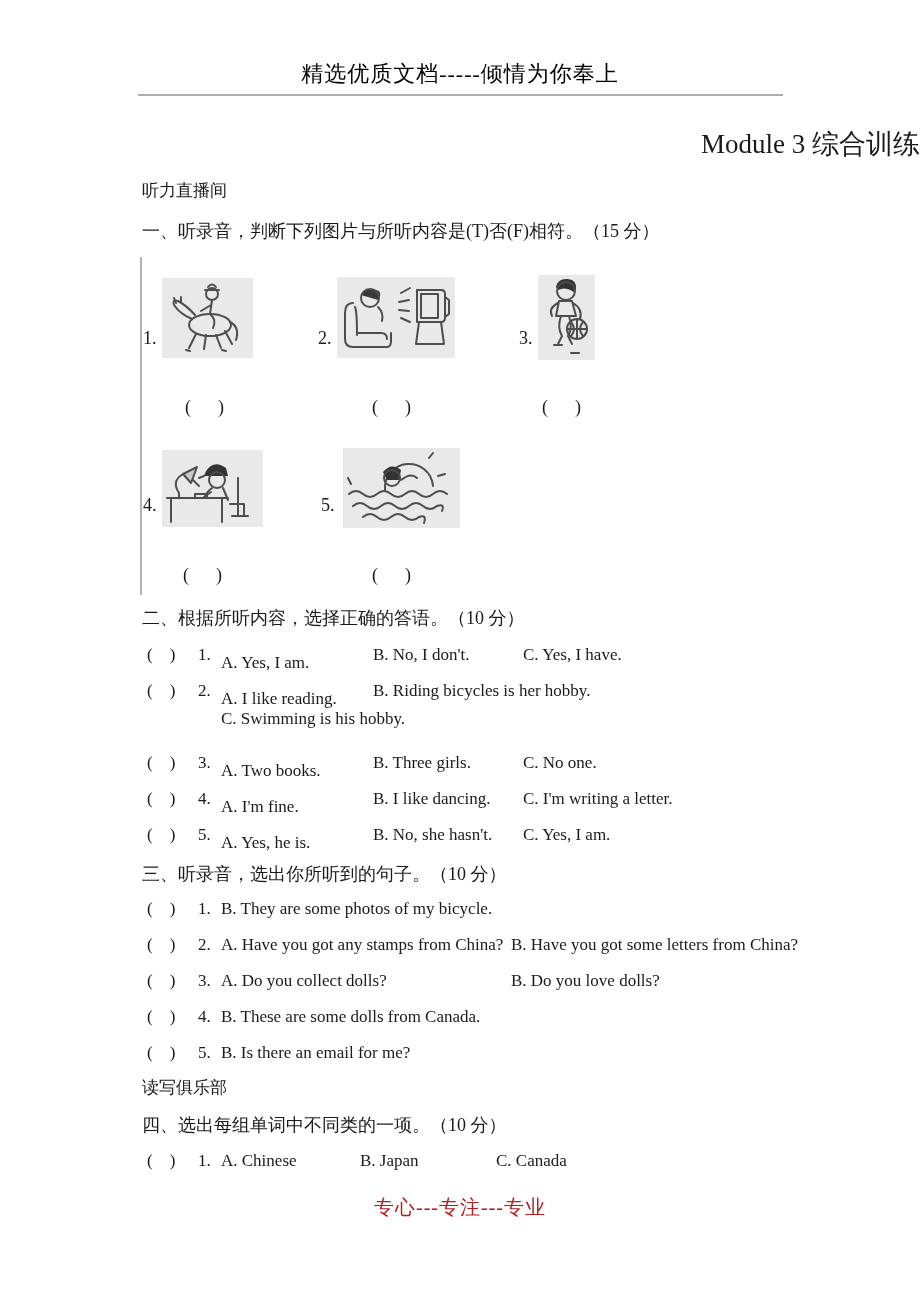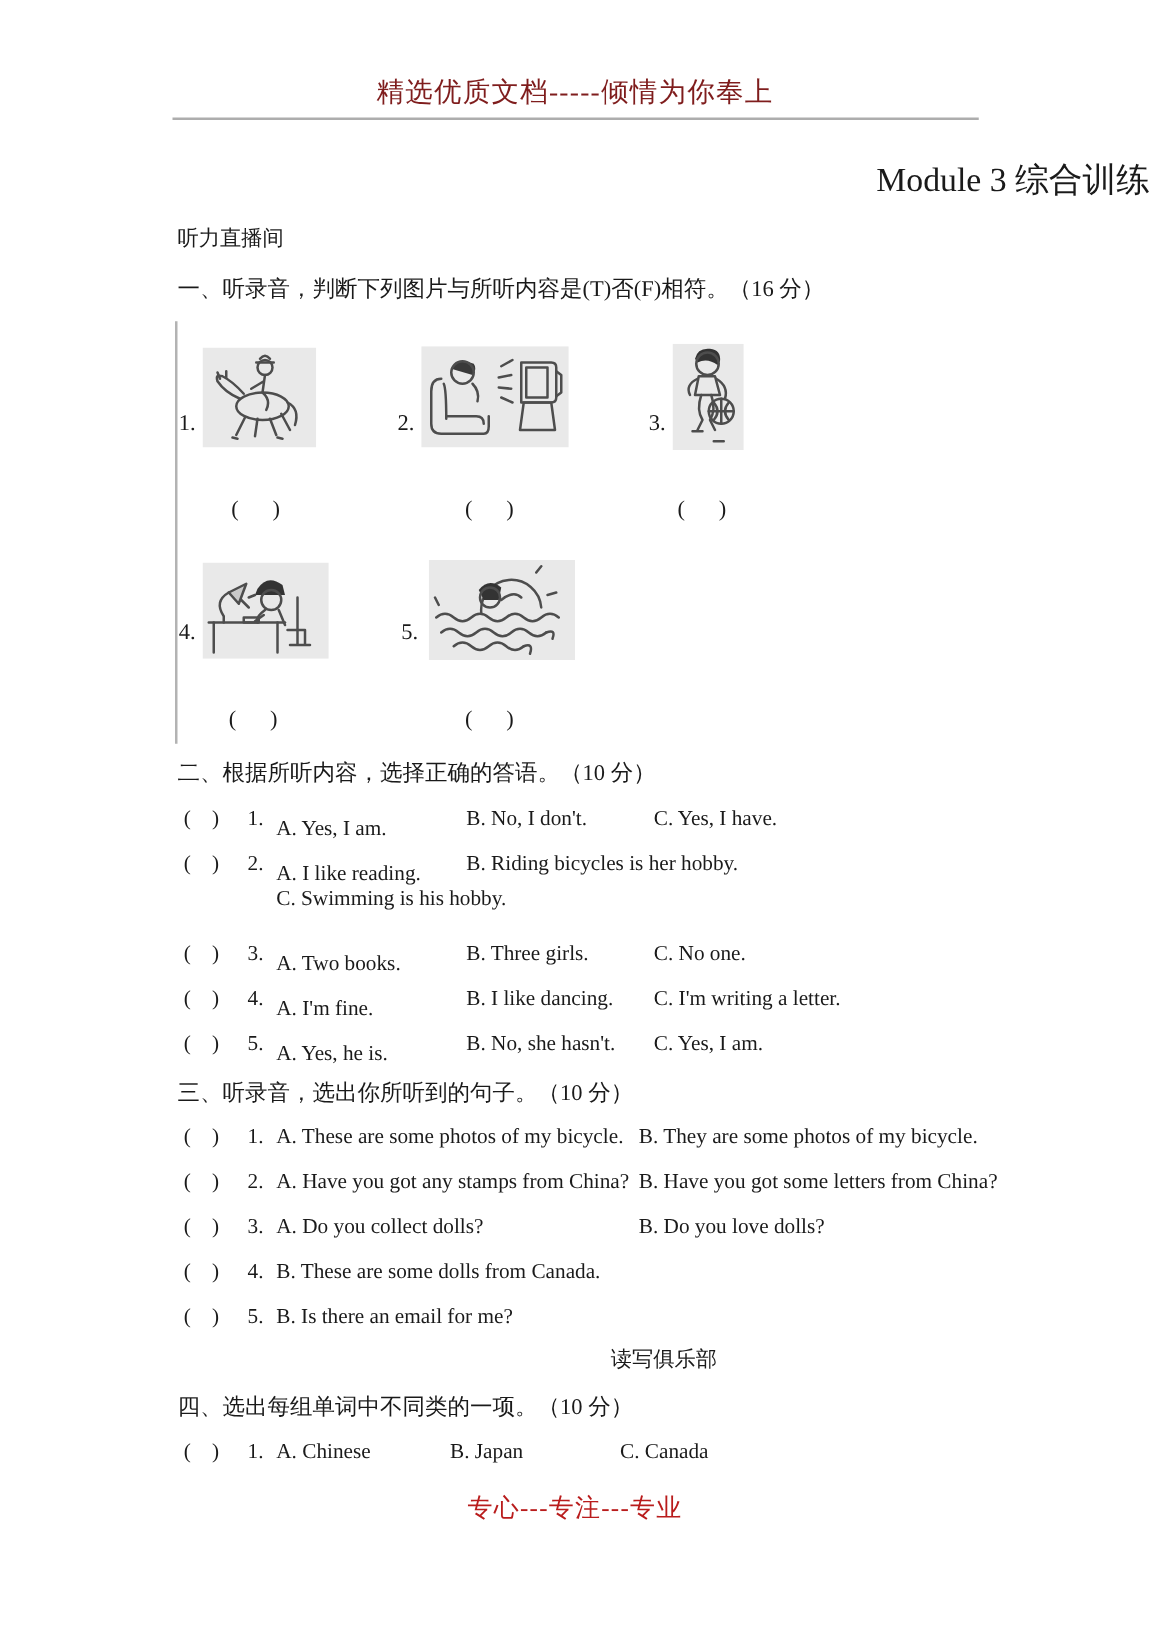--- a/index.html
+++ b/index.html
@@ -1,27 +1,27 @@
 <!DOCTYPE html>
 <html><head>
 <meta charset="utf-8">
 <style>
   html,body{margin:0;padding:0;background:#fff;}
   .page{
     width:920px;height:1302px;background:#ffffff;position:relative;
     font-family:"Liberation Serif", serif;color:#1a1a1a;overflow:hidden;
   }
   .notice{padding-top:60px;height:28px;line-height:28px;text-align:center;
-    font-size:22px;color:#7f1d1d;letter-spacing:1px;}
+    font-size:22px;color:#000000;letter-spacing:1px;}
   .rule{margin:6px 0 0 138px;width:645px;height:2px;background:#adadad;}
   .title{margin:26px 0 0 0;height:44px;line-height:44px;text-align:right;
     font-size:27px;font-weight:normal;}
   .part-heading{margin-top:12px;padding-left:142px;height:26px;line-height:26px;
     font-size:17px;font-weight:normal;font-family:"Liberation Sans", sans-serif;}
-  .part-heading.p2{margin-top:4px;text-align:center;}
+  .part-heading.p2{margin-top:4px;}
   .instruction{margin-top:14px;padding-left:142px;height:26px;line-height:26px;font-size:18px;}
   .instruction.i2{margin-top:10px;}
   .instruction.i3{margin-top:8px;}
   .instruction.i4{margin-top:11px;}
   .pictures{position:relative;height:338px;margin-top:13px;}
   .vline{position:absolute;left:140px;top:0;width:2px;height:338px;background:#b3b3b3;}
   .pnum{position:absolute;font-size:18px;height:24px;line-height:24px;}
   .pic{position:absolute;margin:0;padding:0;}
   .pic svg{display:block;}
   .pblank{position:absolute;font-size:18px;height:24px;line-height:24px;white-space:pre;}
@@ -45,21 +45,21 @@
 
 <div class="page">
 
   <div class="notice">精选优质文档-----倾情为你奉上</div>
   <div class="rule"></div>
 
   <div class="title">Module 3 综合训练</div>
 
   <div class="part-heading">听力直播间</div>
 
-  <div class="instruction">一、听录音，判断下列图片与所听内容是(T)否(F)相符。（16 分）</div>
+  <div class="instruction">一、听录音，判断下列图片与所听内容是(T)否(F)相符。（15 分）</div>
 
   <div class="pictures">
     <div class="vline"></div>
 
     <span class="pnum" style="left:143px;top:69px">1.</span>
     <figure class="pic" style="left:162px;top:21px">
       <svg width="91" height="80" viewBox="0 0 91 80">
         <rect width="91" height="80" fill="#e9e9e9"></rect>
         <g fill="none" stroke="#4d4d4d" stroke-width="2" stroke-linecap="round" stroke-linejoin="round">
           <ellipse cx="48" cy="47" rx="21" ry="11"></ellipse>
@@ -199,21 +199,20 @@
     <span class="oa">A. Yes, he is.</span>
     <span class="ob">B. No, she hasn't.</span>
     <span class="oc">C. Yes, I am.</span>
   </div>
 
   <div class="instruction i3">三、听录音，选出你所听到的句子。（10 分）</div>
 
   <div class="row q3 first3">
     <span class="blank">(    )</span>
     <span class="num">1.</span>
-    <span class="oa">A. These are some photos of my bicycle.</span>
     <span class="ob">B. They are some photos of my bicycle.</span>
   </div>
   <div class="row q3">
     <span class="blank">(    )</span>
     <span class="num">2.</span>
     <span class="oa">A. Have you got any stamps from China?</span>
     <span class="ob">B. Have you got some letters from China?</span>
   </div>
   <div class="row q3">
     <span class="blank">(    )</span>

